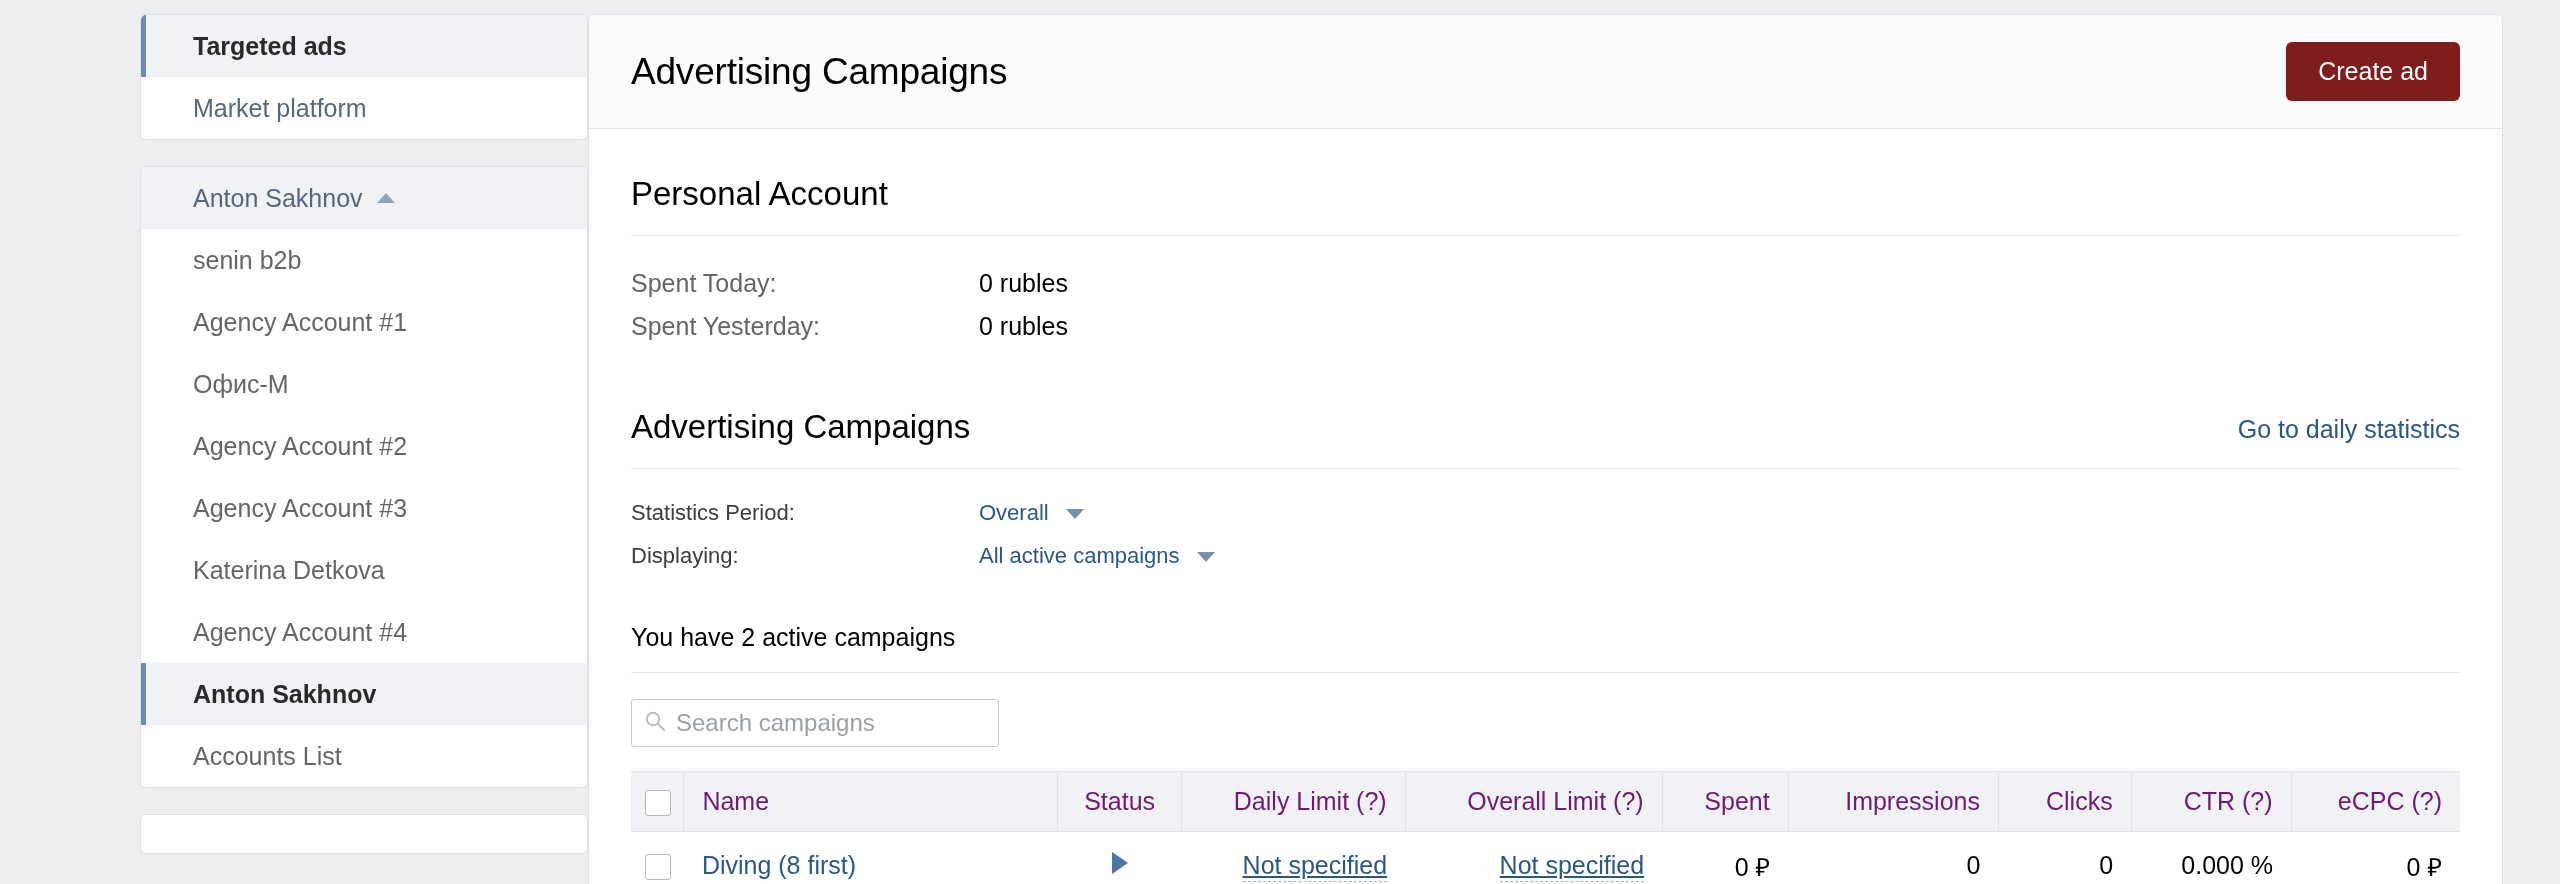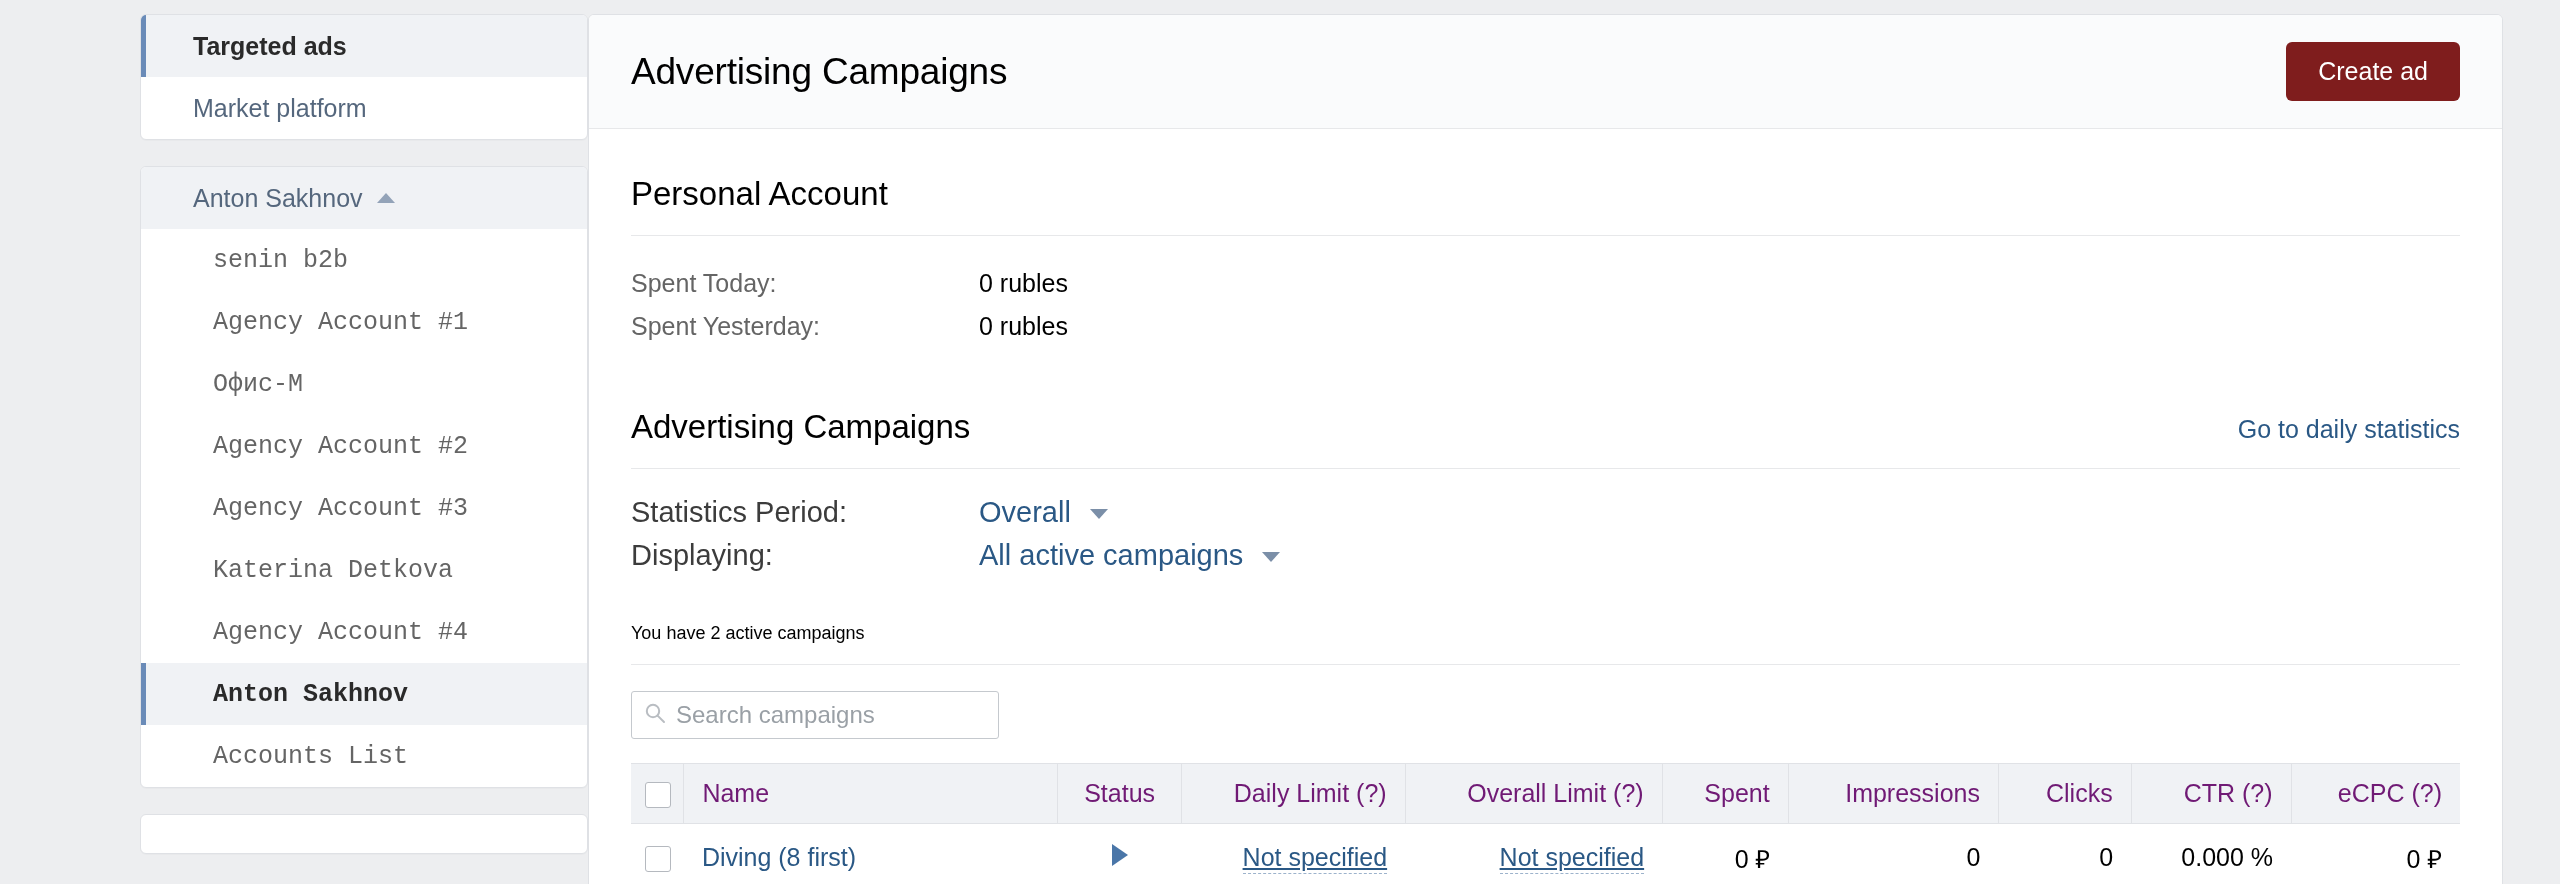--- a/index.html
+++ b/index.html
@@ -31,21 +31,21 @@
   .side-item {
     position: relative;
     height: 62px;
     display: flex;
     align-items: center;
     padding-left: 52px;
     font-size: 25px;
     color: #55677d;
     white-space: nowrap;
   }
-  .side-item.sub { padding-left: 72px; color: #656565; font-family: Liberation Mono, monospace; }
+  .side-item.sub { padding-left: 52px; color: #656565; }
   .side-item.active {
     background: #f0f2f5;
     color: #2a2a2a;
     font-weight: bold;
   }
   .side-item.active::before {
     content: "";
     position: absolute;
     left: 0; top: 0; bottom: 0;
     width: 5px;
@@ -133,39 +133,39 @@
     display: flex;
     font-size: 25px;
     line-height: 43px;
   }
   .kv .k { width: 348px; color: #656565; }
   .kv .v { color: #000000; }
   .kv-block { padding-top: 26px; padding-bottom: 14px; }
 
   .ctrl-row {
     display: flex;
-    font-size: 29px;
+    font-size: 22px;
     line-height: 43px;
     align-items: flex-end;
   }
   .ctrl-row .k { width: 348px; color: #3c3c3c; }
   .ctrl-val { color: #2a5885; cursor: pointer; white-space: nowrap; }
   .caret-dn {
     display: inline-block;
     margin-left: 11px;
     vertical-align: middle;
     width: 0; height: 0;
     border-left: 9px solid transparent;
     border-right: 9px solid transparent;
     border-top: 10px solid #7b8fa8;
   }
   .ctrl-block { padding-top: 22px; }
 
   .active-note {
-    font-size: 18px;
+    font-size: 25px;
     color: #000000;
     padding-top: 46px;
     padding-bottom: 20px;
   }
 
   .select-row {
     display: flex;
     align-items: center;
     justify-content: space-between;
     padding-top: 26px;

